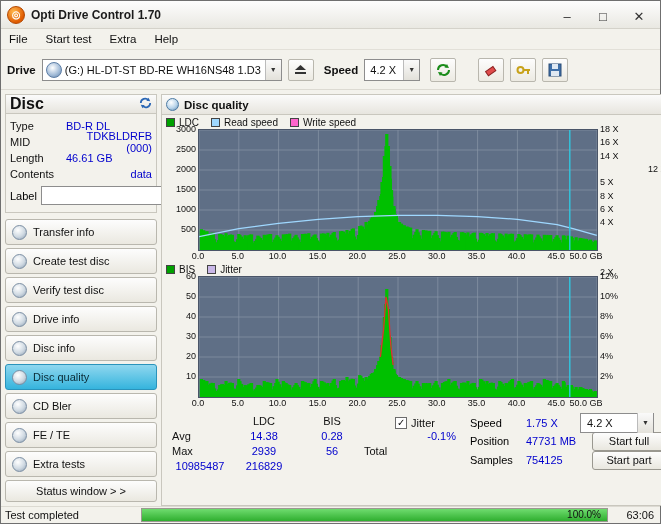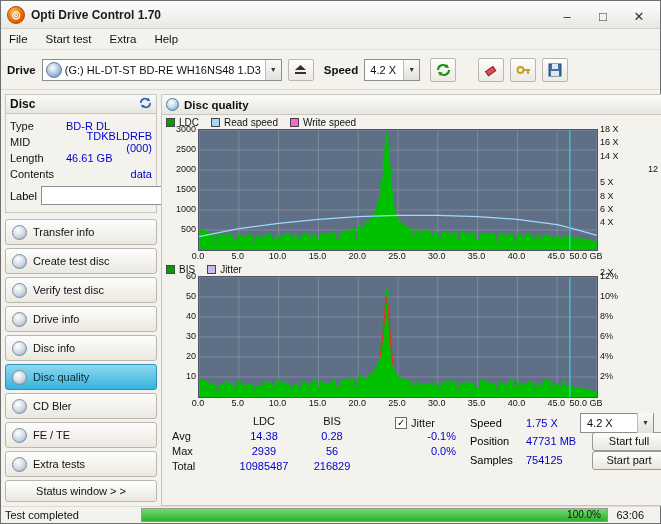--- a/index.html
+++ b/index.html
@@ -76,21 +76,21 @@
   }
   .eject-btn { width:26px;height:22px; }
   
   .body { flex:1; display:flex; padding:4px 4px 0 4px; gap:4px; }
   .left { width:152px; display:flex; flex-direction:column; gap:3px; }
   .right { flex:1; display:flex; flex-direction:column; }
   
   .panel-head {
     height:20px; background:linear-gradient(#fbfbfb,#e7e5de);
     border:1px solid #c9c7be; display:flex; align-items:center;
-    padding:0 4px; font-weight:bold; font-size:12px; color:#111;
+    padding:0 4px; font-weight:bold; font-size:16px; color:#111;
     justify-content:space-between;
   }
   .disc-panel { border:1px solid #c9c7be; border-top:none; background:#f3f2ec; padding:4px 4px 6px 4px; }
   .disc-row { display:flex; align-items:center; height:16px; font-size:11px; }
   .disc-row .k { width:56px; color:#111; }
   .disc-row .v { color:#0000cd; font-weight:normal;text-align:right; }
   .disc-row .v.right { margin-left:auto; }
   .label-row { display:flex; align-items:center; margin-top:3px; gap:4px; }
   .label-input { flex:1; height:19px; background:#fff; border:1px solid #8d8d8d; }
   .label-btn {
@@ -152,21 +152,21 @@
     border:1px solid #9a9890; border-radius:3px;
     background:linear-gradient(#fdfdfd,#e9e7df);
     font-size:11px; color:#111; display:flex;align-items:center;justify-content:center;
   }
   
   .footer { height:18px; display:flex; align-items:center; border-top:1px solid #dcdad2; background:#f3f2ec; }
   .footer .txt { width:140px; padding-left:4px; font-size:11px; color:#111; }
   .progress { flex:1; height:14px; border:1px solid #9a9890; background:#fff; position:relative; margin-right:2px; }
   .progress .bar { position:absolute;left:0;top:0;bottom:0; background:linear-gradient(#6fdc6f,#2fae2f); }
   .progress .pct { position:absolute; right:6px; top:0; font-size:10px; line-height:12px; color:#111; }
-  .footer .time { width:50px; text-align:right; padding-right:16px; font-size:11px; color:#111; }
+  .footer .time { width:50px; text-align:right; padding-right:6px; font-size:11px; color:#111; }
 </style>
 </head>
 <body>
 
 <div class="window">
 
   <div class="titlebar">
     <div class="app-icon">◎</div>
     <div class="title-text">Opti Drive Control 1.70</div>
     <div class="win-btns">
@@ -1041,21 +1041,20 @@
               </div>
 
               <div>Avg</div>
               <div class="num">14.38</div>
               <div class="num">0.28</div>
               <div class="num" style="text-align:right;padding-right:10px">-0.1%</div>
 
               <div>Max</div>
               <div class="num">2939</div>
               <div class="num">56</div>
-              <div class="num" style="text-align:right;padding-right:10px">0.0%</div>
 
               <div>Total</div>
               <div class="num">10985487</div>
               <div class="num">216829</div>
               <div></div>
             </div>
           </div>
 
           <div class="rightcol" style="flex:1">
             <div style="display:flex;align-items:center;gap:6px;height:19px">

